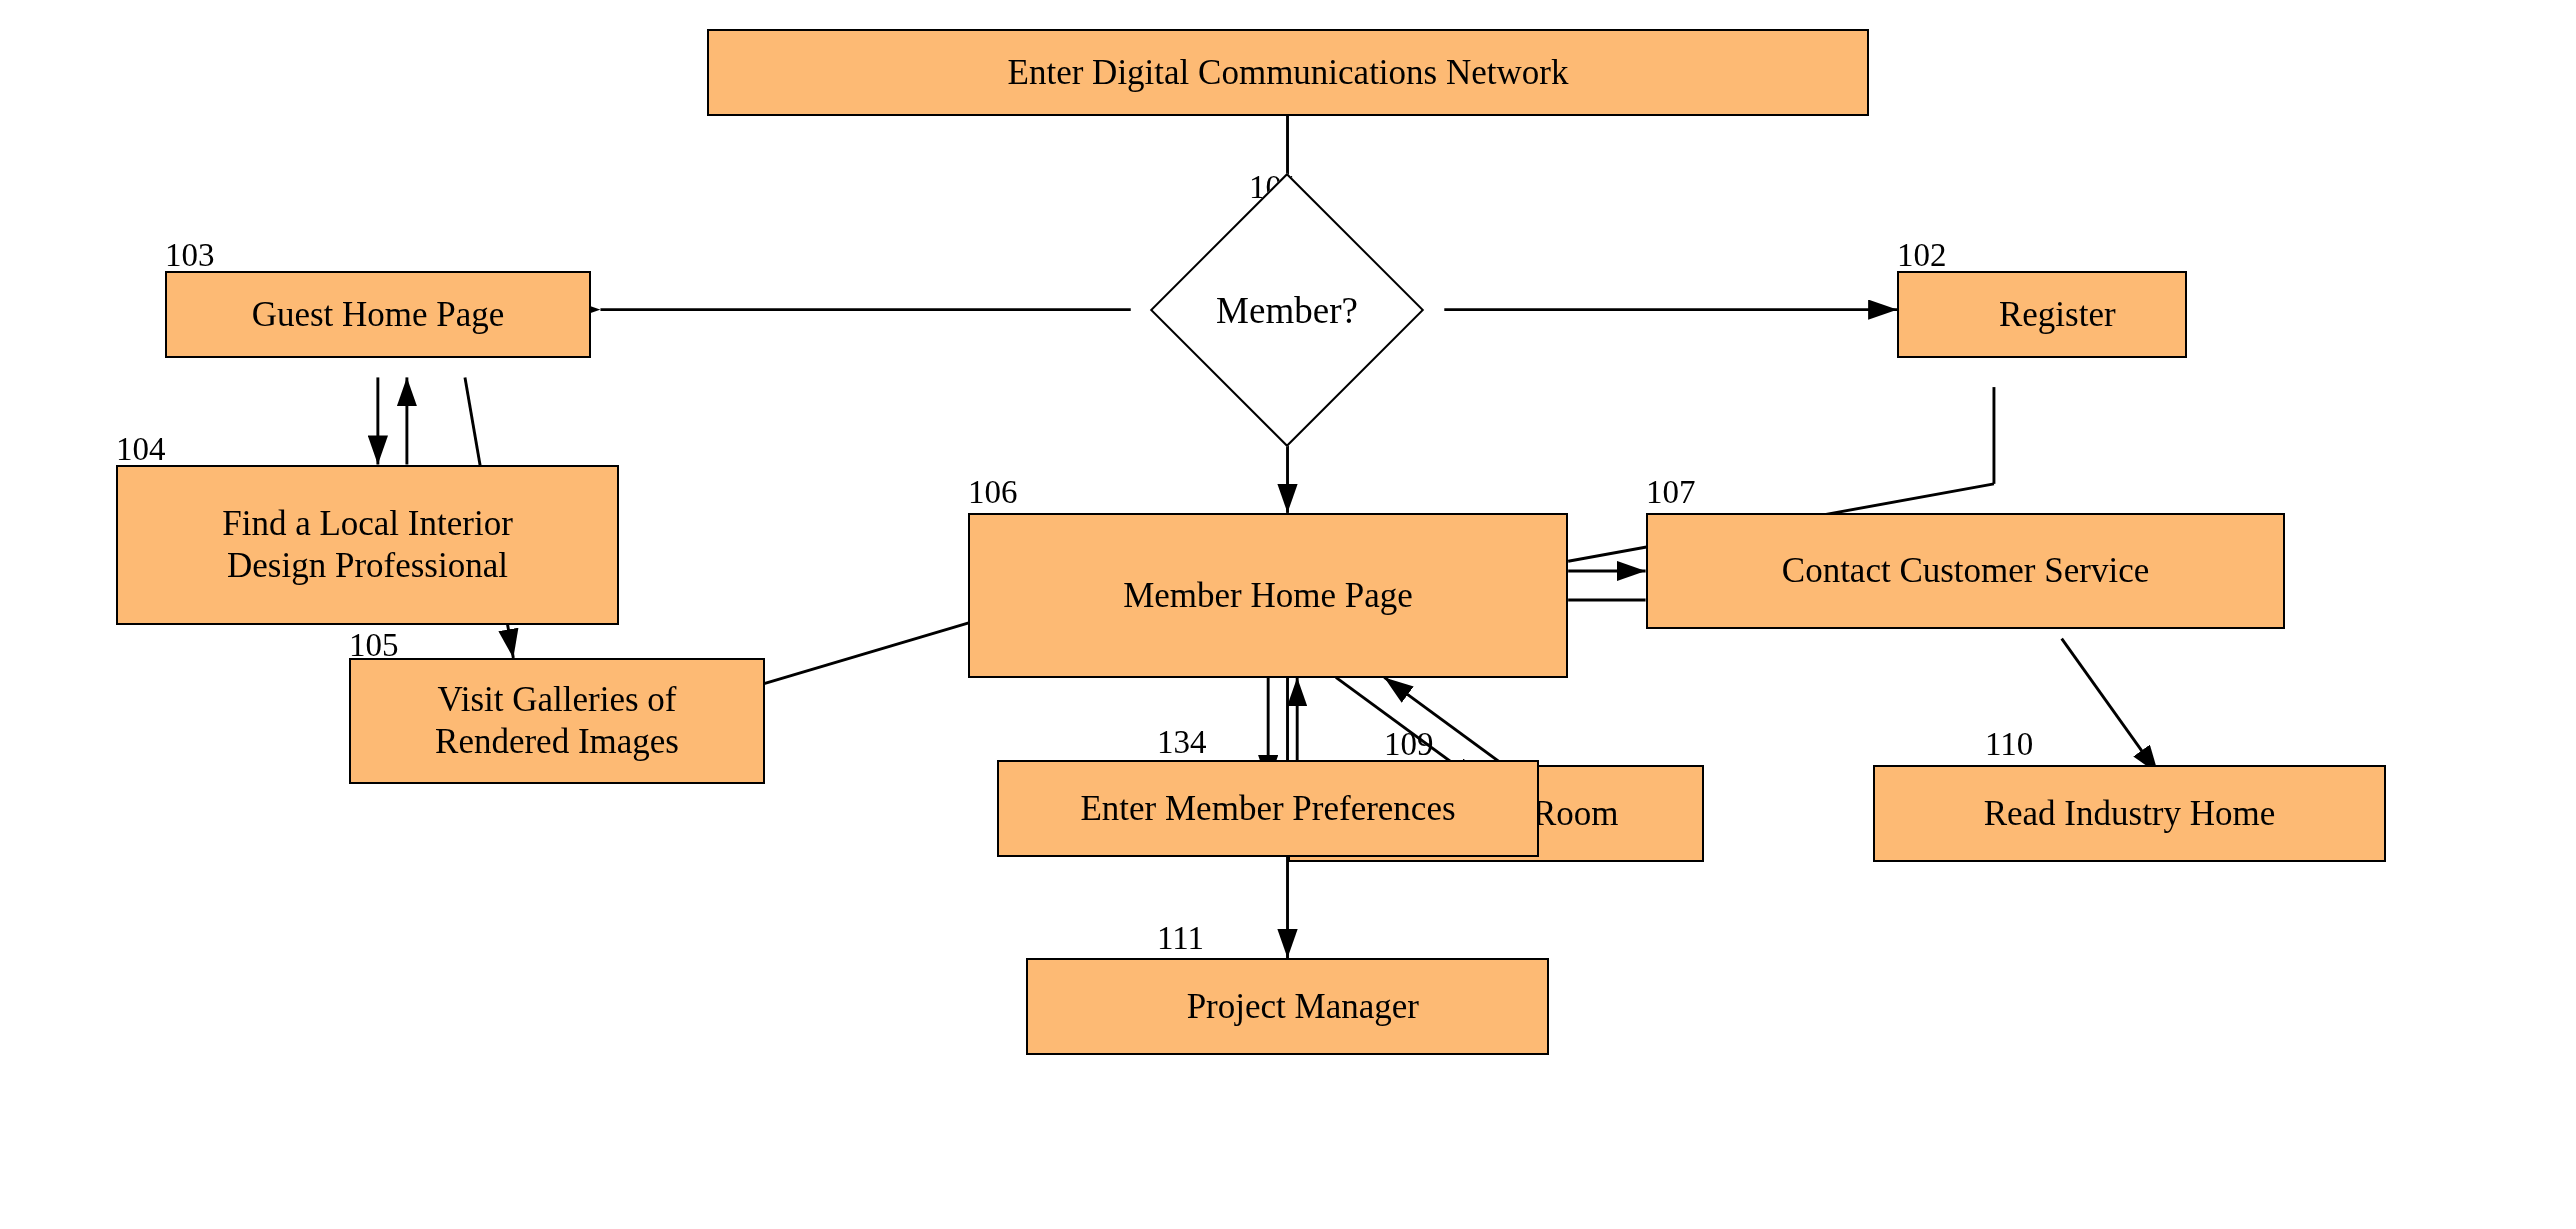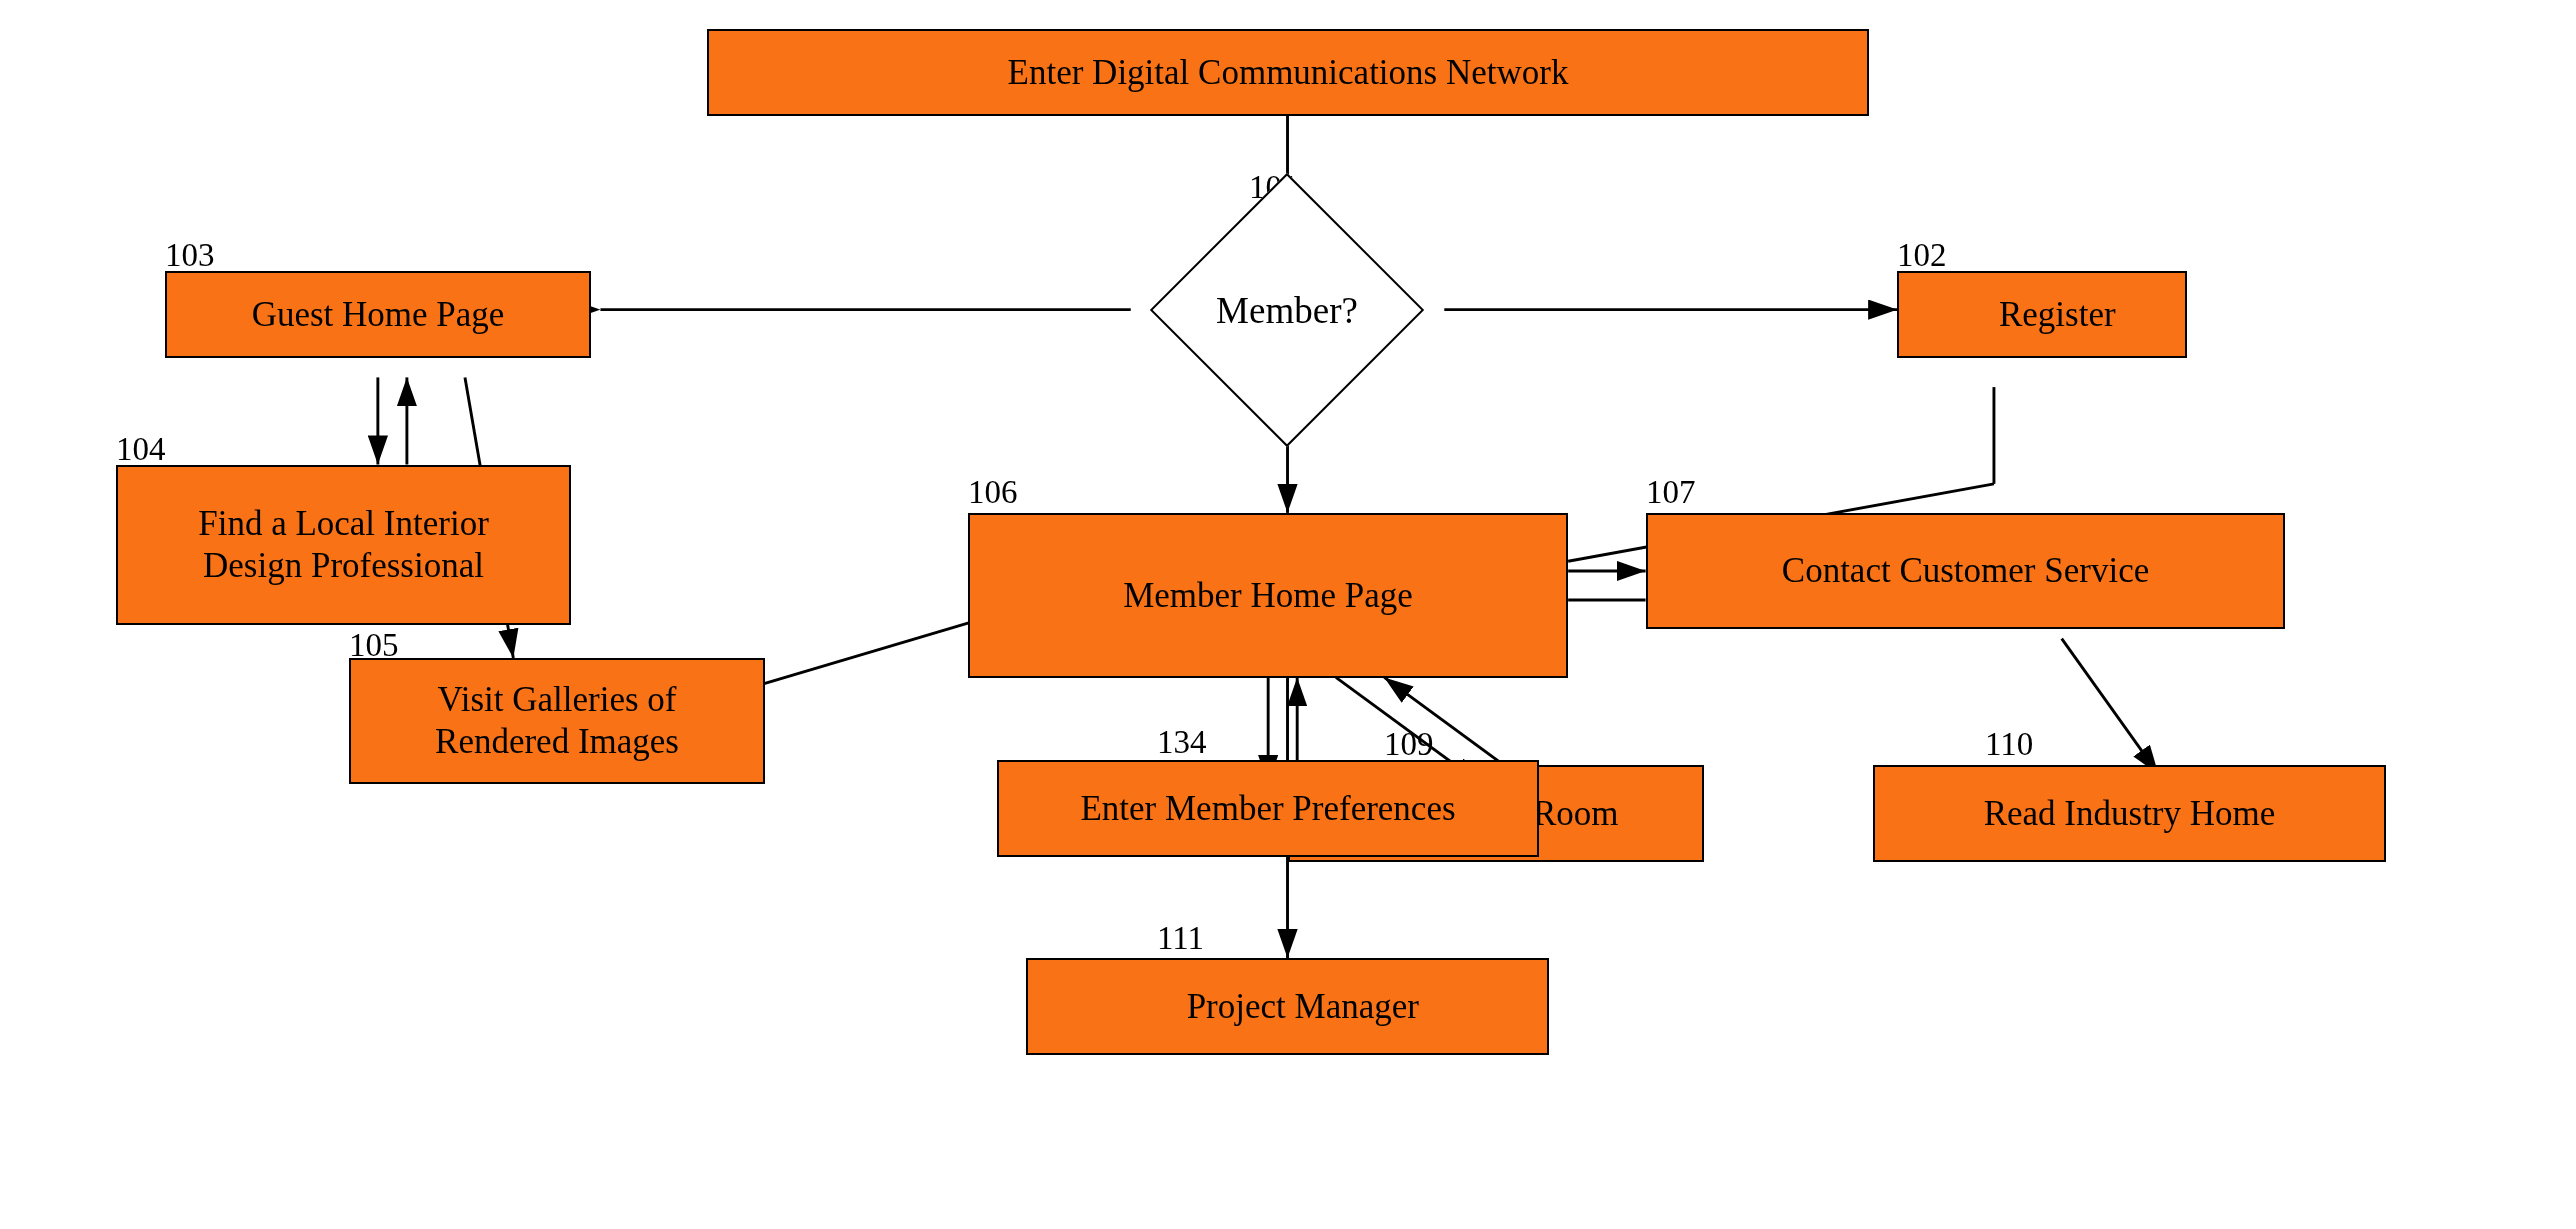--- a/index.html
+++ b/index.html
@@ -19,21 +19,21 @@
     svg.connectors {
       position: absolute;
       top: 0; left: 0;
       width: 2576px;
       height: 1229px;
       pointer-events: none;
     }
     .node {
       position: absolute;
       border: 2.9px solid #000;
-      background: #f97316;
+      background: #fdba74;
       display: flex;
       align-items: center;
       justify-content: center;
       text-align: center;
       font-size: 35px;
       font-weight: normal;
       line-height: 1.2;
       padding: 9.7px 17.4px;
     }
     .node-diamond {
@@ -138,21 +138,21 @@
   </div>
 
   <div class="label-num" style="left:1897px; top:237px;">102</div>
 
   <div class="node" style="left:1897px; top:271px; width:290px; height:87px;padding-left:48px;">
     <span>Register</span>
   </div>
 
   <div class="label-num" style="left:116px; top:431px;">104</div>
 
-  <div class="node" style="left:116px; top:465px; width:455px; height:160px;">
+  <div class="node" style="left:116px; top:465px; width:503px; height:160px;">
     <span style="white-space:pre-line;">Find a Local Interior
 Design Professional</span>
   </div>
 
   <div class="label-num" style="left:349px; top:627px;font-family:Liberation Serif, serif;">105</div>
 
   <div class="node" style="left:349px; top:658px; width:416px; height:126px;">
     <span style="white-space:pre-line;">Visit Galleries of
 Rendered Images</span>
   </div>

